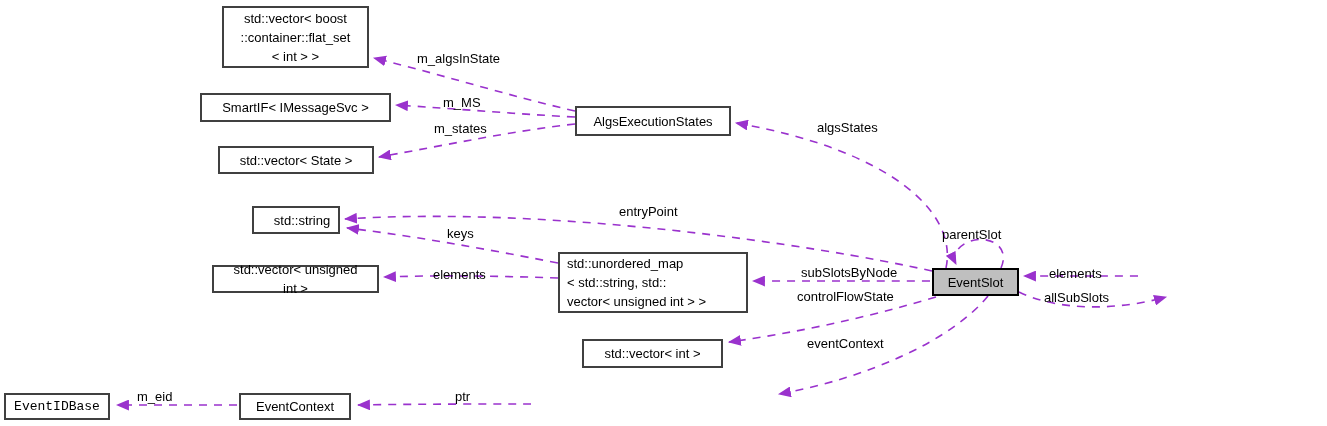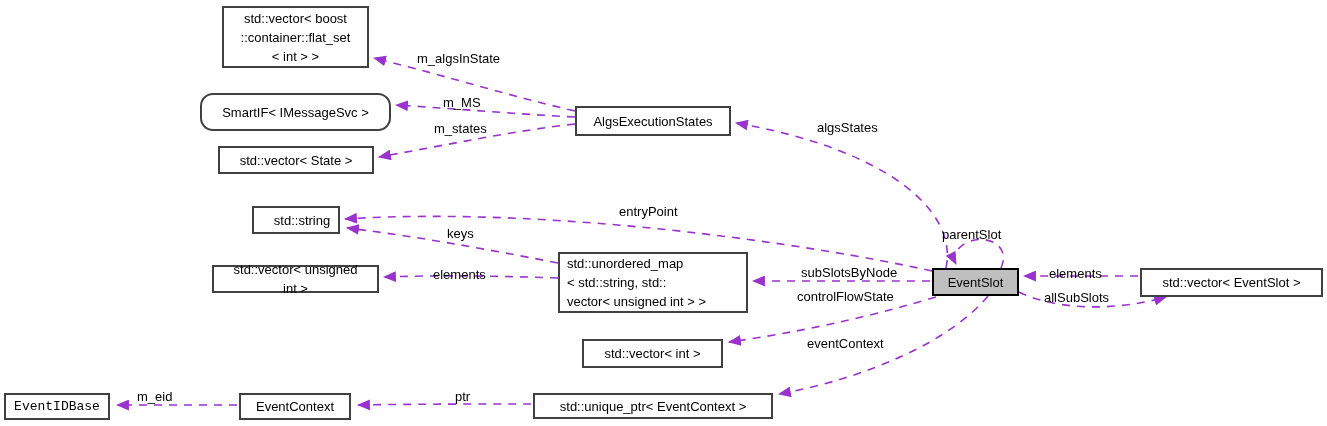--- a/index.html
+++ b/index.html
@@ -74,35 +74,33 @@
     <path class="edge" d="M1138,276 C1100,276 1064,276 1024,276" marker-end="url(#arr)"></path>
     <path class="edge" d="M1019,292 C1060,312 1120,310 1166,297" marker-end="url(#arr)"></path>
     <path class="edge" d="M988,296 C952,340 868,378 779,394" marker-end="url(#arr)"></path>
     <path class="edge" d="M531,404 C475,404 417,404 358,405" marker-end="url(#arr)"></path>
     <path class="edge" d="M237,405 C197,405 157,405 117,405" marker-end="url(#arr)"></path>
   </svg>
 
   <div class="node" style="left:222px; top:6px;   width:147px; height:62px;">std::vector&lt; boost
 ::container::flat_set
 &lt; int &gt; &gt;</div>
-  <div class="node" style="left:200px; top:93px;  width:191px; height:38px;border-radius:13px;">SmartIF&lt; IMessageSvc &gt;</div>
+  <div class="node" style="left:200px; top:93px;  width:191px; height:29px;">SmartIF&lt; IMessageSvc &gt;</div>
   <div class="node" style="left:218px; top:146px; width:156px; height:28px;">std::vector&lt; State &gt;</div>
   <div class="node" style="left:575px; top:106px; width:156px; height:30px;">AlgsExecutionStates</div>
   <div class="node" style="left:252px; top:206px; width:88px;  height:28px;padding-left:12px;">std::string</div>
   <div class="node" style="left:212px; top:265px; width:167px; height:28px;">std::vector&lt; unsigned
 int &gt;</div>
   <div class="node left-align" style="left:558px; top:252px; width:190px; height:61px;">std::unordered_map
 &lt; std::string, std::
 vector&lt; unsigned int &gt; &gt;</div>
   <div class="node" style="left:582px; top:339px; width:141px; height:29px;">std::vector&lt; int &gt;</div>
   <div class="node current" style="left:932px; top:268px; width:87px; height:28px;">EventSlot</div>
-  <div class="node" style="left:1140px; top:268px; width:183px; height:29px;">std::vector&lt; EventSlot &gt;</div>
   <div class="node" style="left:4px;   top:393px; width:106px; height:27px;font-family:Liberation Mono, monospace;">EventIDBase</div>
   <div class="node" style="left:239px; top:393px; width:112px; height:27px;">EventContext</div>
-  <div class="node" style="left:533px; top:393px; width:240px; height:26px;">std::unique_ptr&lt; EventContext &gt;</div>
 
   <div class="edge-label" style="left:417px;  top:51px;">m_algsInState</div>
   <div class="edge-label" style="left:443px;  top:95px;">m_MS</div>
   <div class="edge-label" style="left:434px;  top:121px;">m_states</div>
   <div class="edge-label" style="left:817px;  top:120px;">algsStates</div>
   <div class="edge-label" style="left:619px;  top:204px;">entryPoint</div>
   <div class="edge-label" style="left:447px;  top:226px;">keys</div>
   <div class="edge-label" style="left:433px;  top:267px;">elements</div>
   <div class="edge-label" style="left:801px;  top:265px;">subSlotsByNode</div>
   <div class="edge-label" style="left:797px;  top:289px;">controlFlowState</div>

